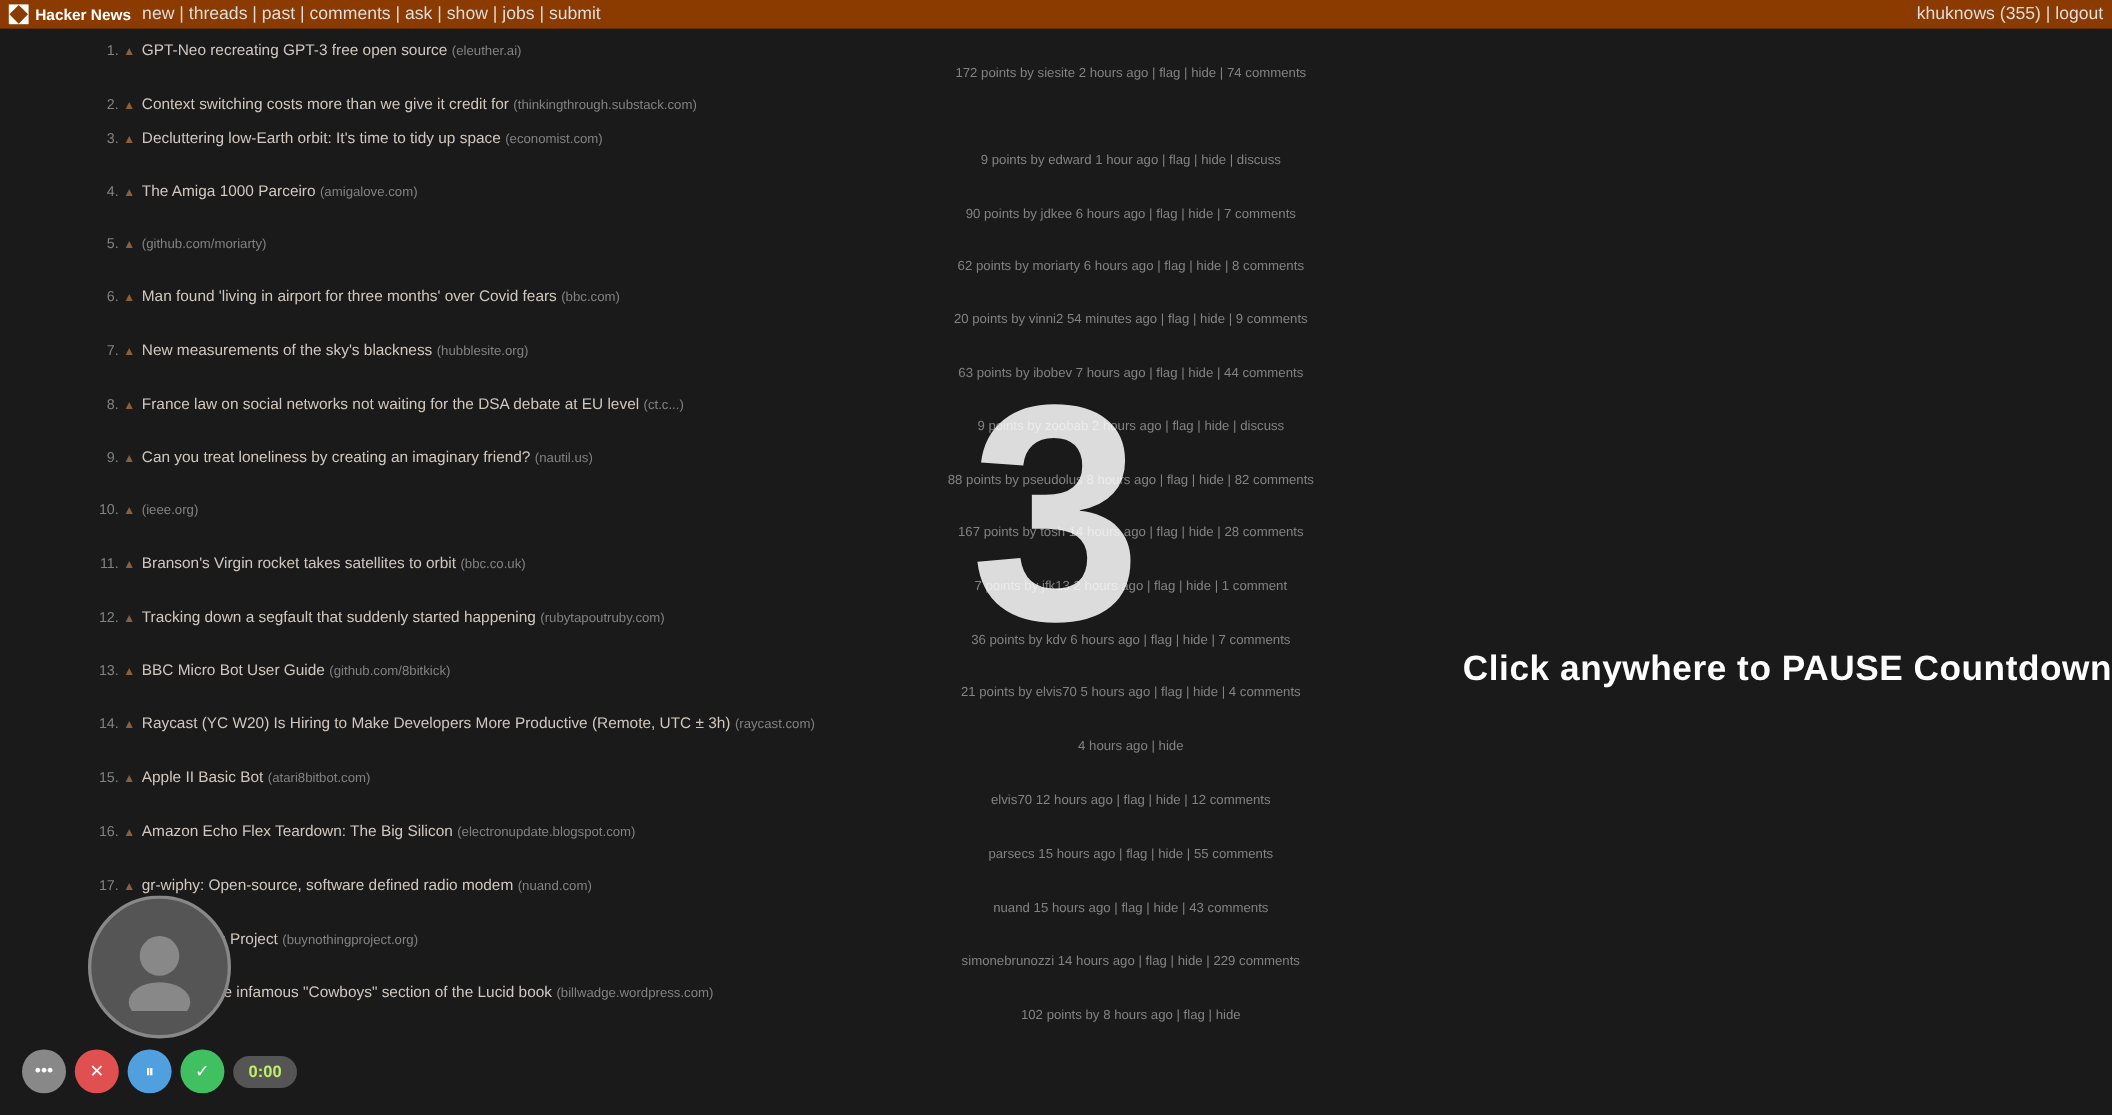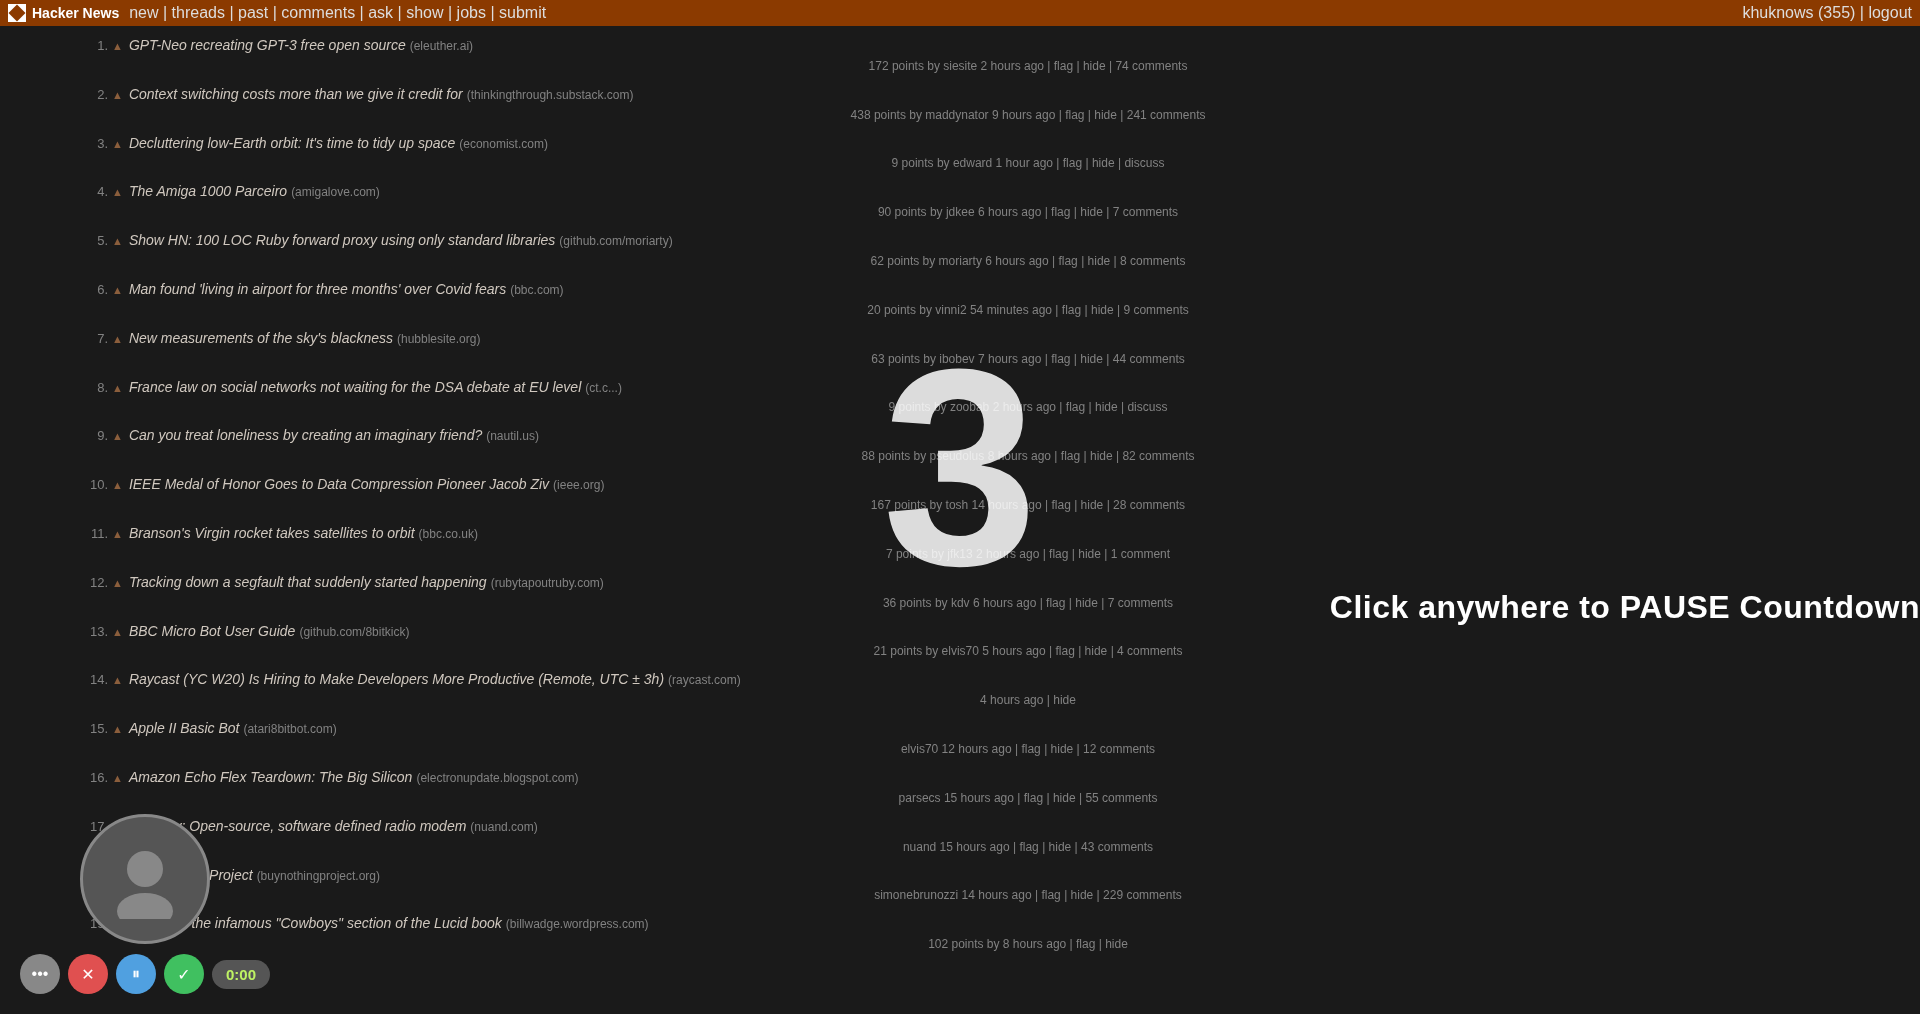--- a/index.html
+++ b/index.html
@@ -85,21 +85,20 @@
     .upvote-btn {
       color: #8b5e3c;
       cursor: pointer;
       font-size: 11px;
       margin-right: 2px;
     }
     .story-link {
       color: #d0c8bf;
       text-decoration: none;
       font-size: 14px;
-      font-style: italic;
     }
     .story-domain {
       color: #828282;
       font-size: 12px;
     }
     .story-meta {
       color: #828282;
       font-size: 12px;
       padding-left: 56px;
       line-height: 1.5;
@@ -245,21 +244,20 @@
       <div class="story-meta">172 points by <a>siesite</a> 2 hours ago | <a>flag</a> | <a>hide</a> | <a>74 comments</a></div>
       <div class="spacer"></div>
     </div>
     <div class="story-row">
       <div class="story-title-line">
         <span class="story-num">2.</span>
         <span class="upvote-btn">▲</span>
         <a class="story-link" href="#">Context switching costs more than we give it credit for</a>
         <span class="story-domain"> (thinkingthrough.substack.com)</span>
       </div>
-      <div class="story-meta">438 points by <a>maddynator</a> 9 hours ago | <a>flag</a> | <a>hide</a> | <a>241 comments</a></div>
       <div class="spacer"></div>
     </div>
     <div class="story-row">
       <div class="story-title-line">
         <span class="story-num">3.</span>
         <span class="upvote-btn">▲</span>
         <a class="story-link" href="#">Decluttering low-Earth orbit: It's time to tidy up space</a>
         <span class="story-domain"> (economist.com)</span>
       </div>
       <div class="story-meta">9 points by <a>edward</a> 1 hour ago | <a>flag</a> | <a>hide</a> | <a>discuss</a></div>
@@ -272,21 +270,20 @@
         <a class="story-link" href="#">The Amiga 1000 Parceiro</a>
         <span class="story-domain"> (amigalove.com)</span>
       </div>
       <div class="story-meta">90 points by <a>jdkee</a> 6 hours ago | <a>flag</a> | <a>hide</a> | <a>7 comments</a></div>
       <div class="spacer"></div>
     </div>
     <div class="story-row">
       <div class="story-title-line">
         <span class="story-num">5.</span>
         <span class="upvote-btn">▲</span>
-        <a class="story-link" href="#">Show HN: 100 LOC Ruby forward proxy using only standard libraries</a>
         <span class="story-domain"> (github.com/moriarty)</span>
       </div>
       <div class="story-meta">62 points by <a>moriarty</a> 6 hours ago | <a>flag</a> | <a>hide</a> | <a>8 comments</a></div>
       <div class="spacer"></div>
     </div>
     <div class="story-row">
       <div class="story-title-line">
         <span class="story-num">6.</span>
         <span class="upvote-btn">▲</span>
         <a class="story-link" href="#">Man found 'living in airport for three months' over Covid fears</a>
@@ -322,21 +319,20 @@
         <a class="story-link" href="#">Can you treat loneliness by creating an imaginary friend?</a>
         <span class="story-domain"> (nautil.us)</span>
       </div>
       <div class="story-meta">88 points by <a>pseudolus</a> 8 hours ago | <a>flag</a> | <a>hide</a> | <a>82 comments</a></div>
       <div class="spacer"></div>
     </div>
     <div class="story-row">
       <div class="story-title-line">
         <span class="story-num">10.</span>
         <span class="upvote-btn">▲</span>
-        <a class="story-link" href="#">IEEE Medal of Honor Goes to Data Compression Pioneer Jacob Ziv</a>
         <span class="story-domain"> (ieee.org)</span>
       </div>
       <div class="story-meta">167 points by <a>tosh</a> 14 hours ago | <a>flag</a> | <a>hide</a> | <a>28 comments</a></div>
       <div class="spacer"></div>
     </div>
     <div class="story-row">
       <div class="story-title-line">
         <span class="story-num">11.</span>
         <span class="upvote-btn">▲</span>
         <a class="story-link" href="#">Branson's Virgin rocket takes satellites to orbit</a>

